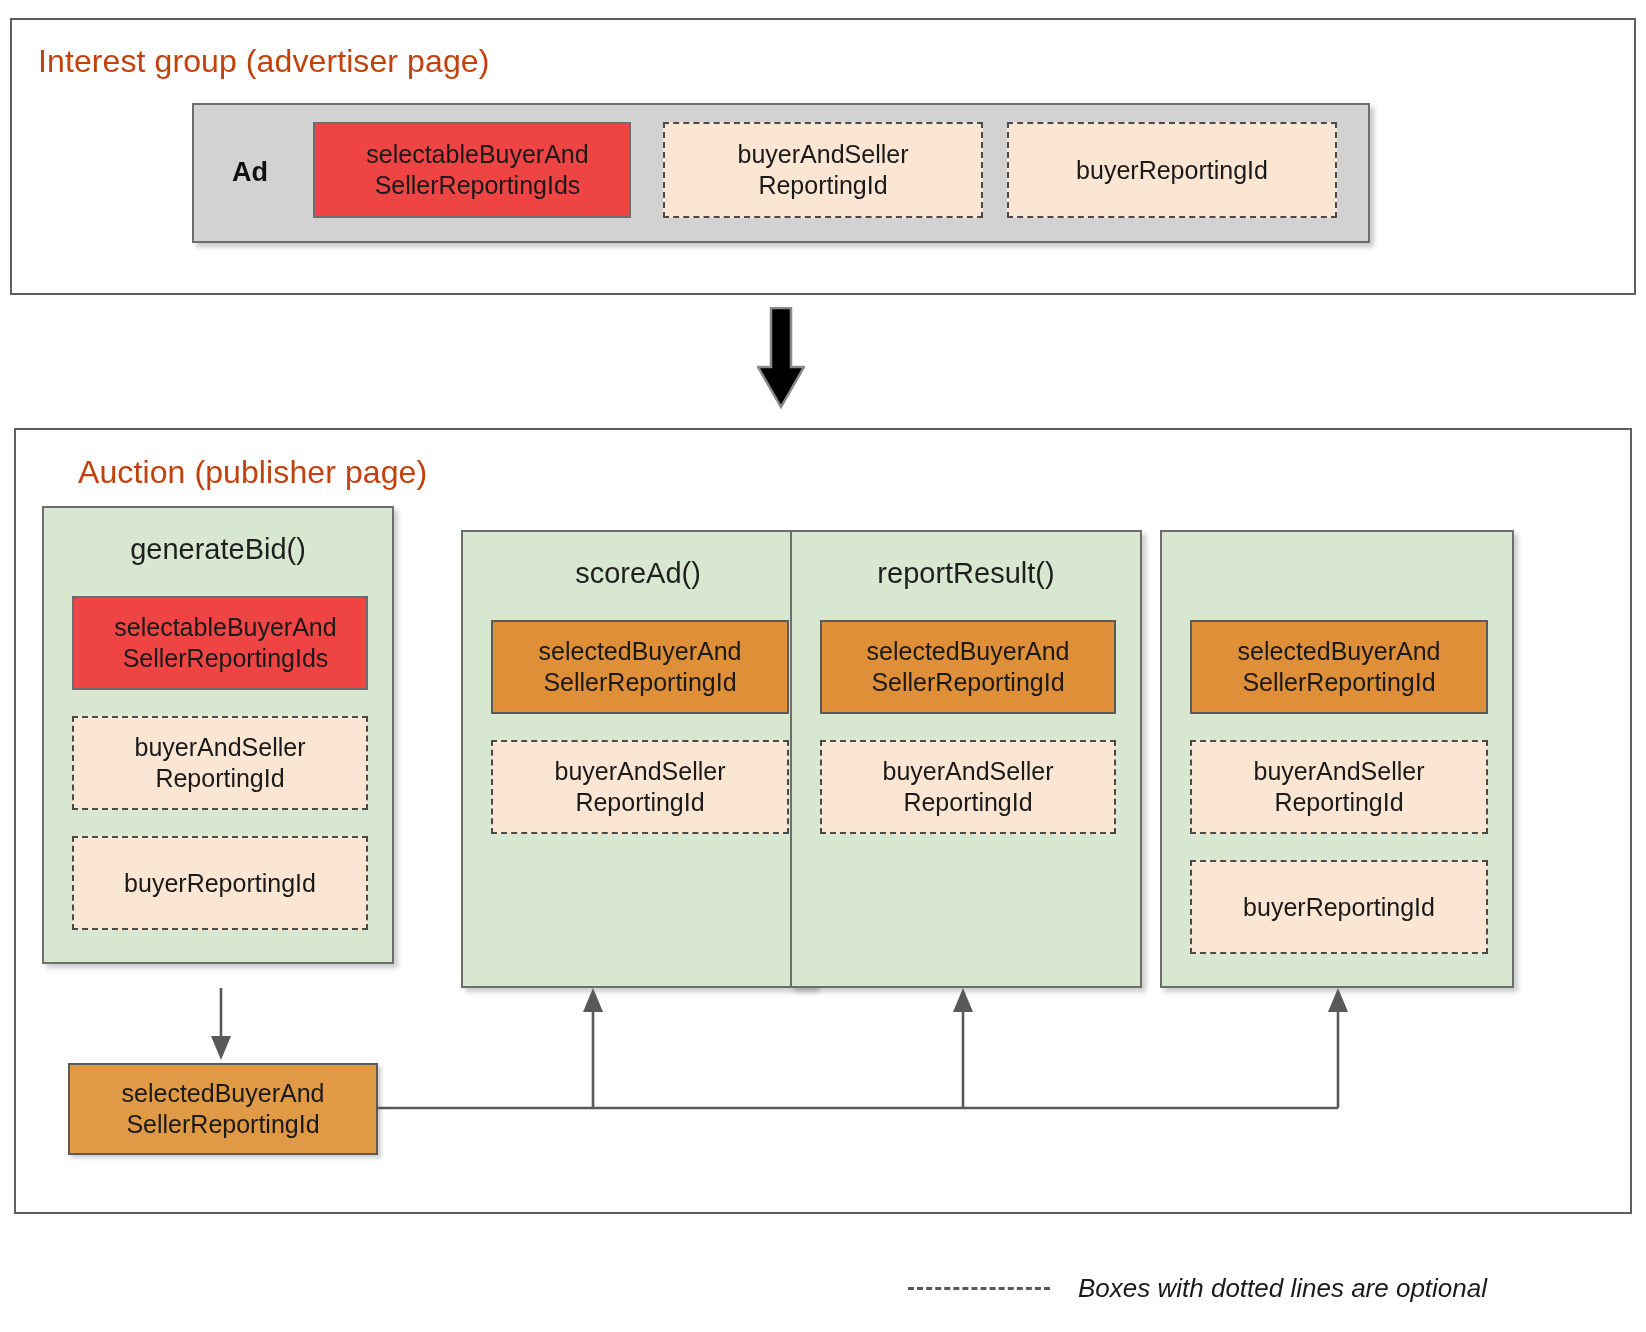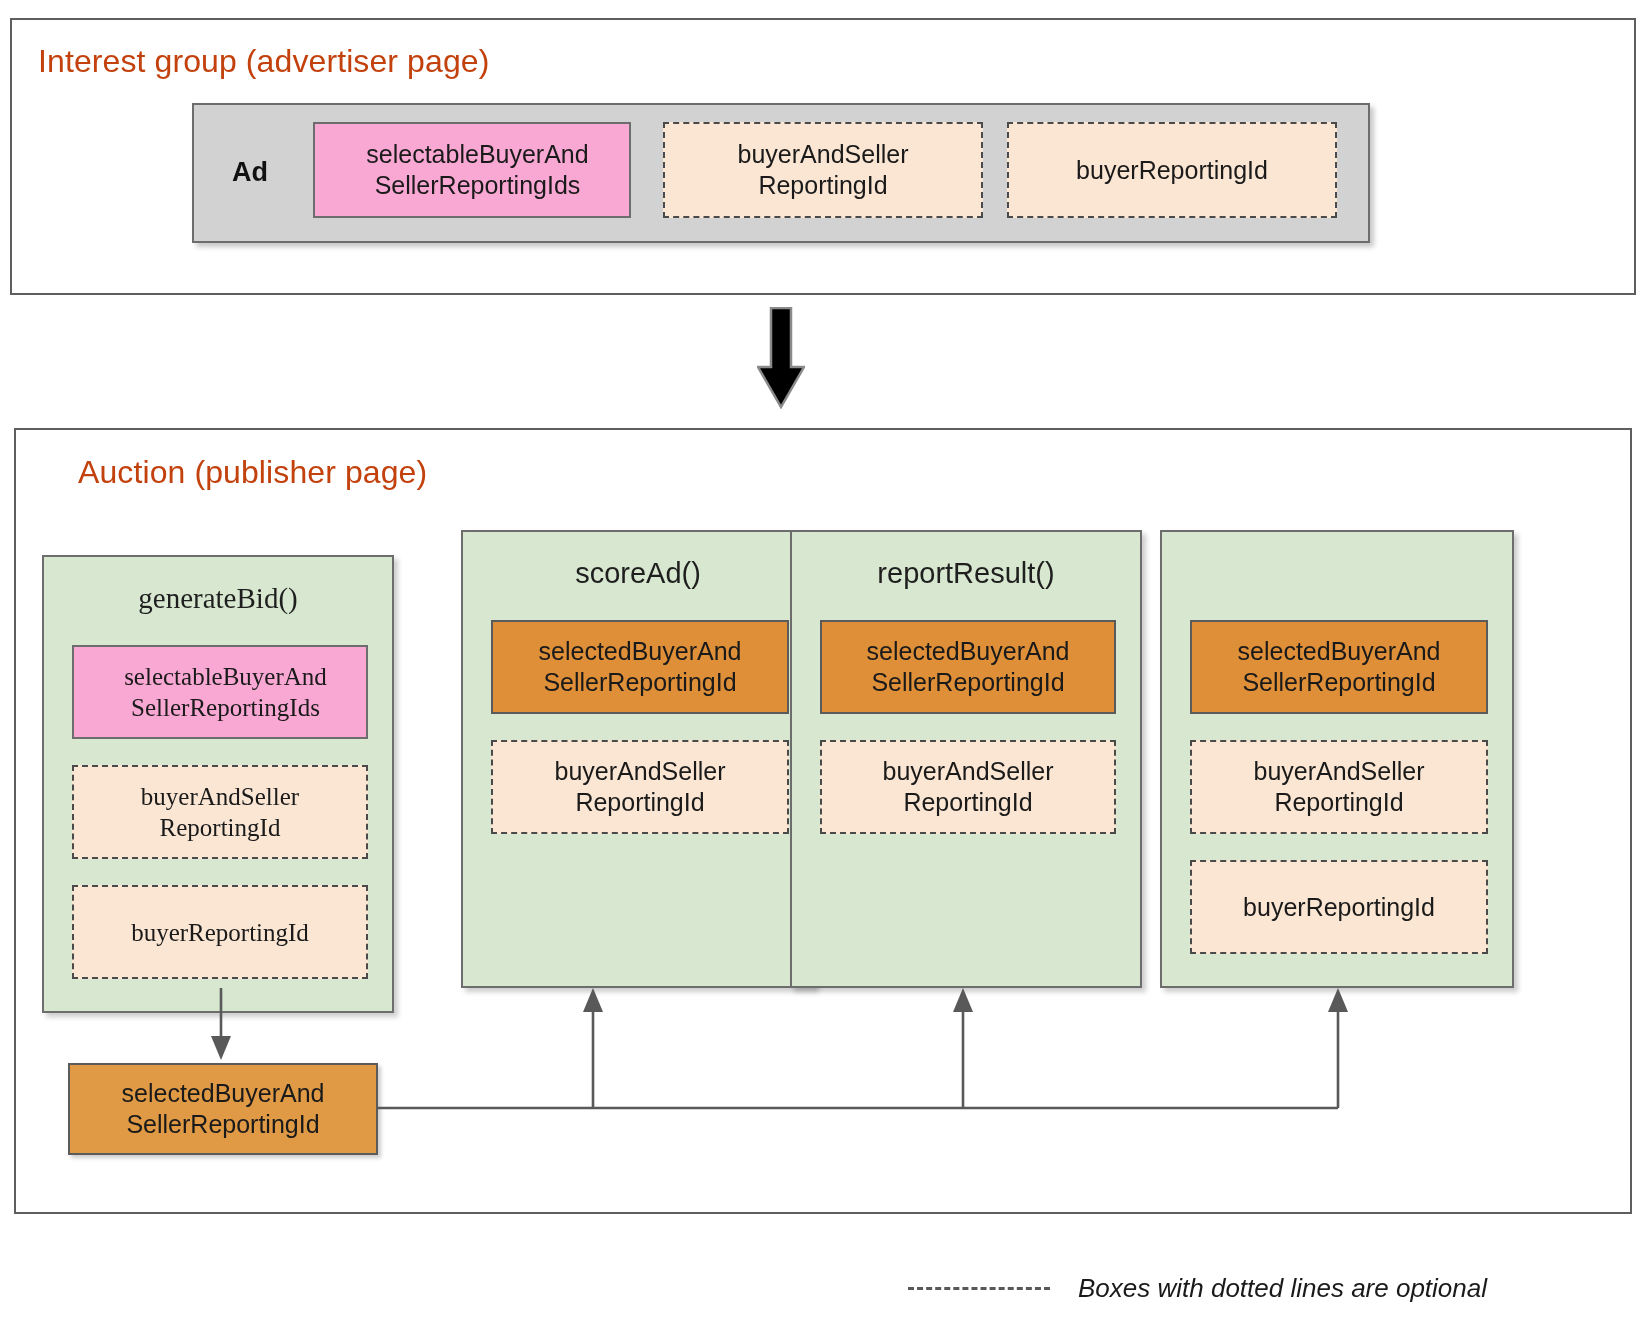--- a/index.html
+++ b/index.html
@@ -79,21 +79,21 @@
     justify-content: center;
     text-align: center;
     font-size: 25px;
     line-height: 31px;
     color: #1a1a1a;
     padding: 2px 6px;
   }
   .vbox .txt { white-space: pre-line; display: block; }
 
   .solid-light {            
-    background: #f9a8d4;
+    background: #ef4444;
     border: 2px solid #6d6d6d;
     padding-left: 17px;
   }
   .solid-dark {             
     background: #df8f38;
     border: 2px solid #5b5b5b;
   }
   .solid-mid {              
     background: #e09a45;
     border: 2px solid #5b5b5b;
@@ -128,21 +128,21 @@
   .fcol-title {
     position: absolute;
     left: 0;
     right: 0;
     top: 24px;
     text-align: center;
     font-size: 29px;
     line-height: 34px;
     color: #1f1f1f;
   }
-  #col-generatebid  { left: 42px;   top: 555px; width: 352px; height: 458px; font-family: Liberation Serif, serif; }
+  #col-generatebid  { left: 42px;   top: 506px; width: 352px; height: 458px; }
   #col-scoread      { left: 416px;  top: 530px; width: 354px; height: 458px; margin-left: 45px; }
   #col-reportresult { left: 790px;  top: 530px; width: 352px; height: 458px; }
   #col-reportwin    { left: 1160px; top: 530px; width: 354px; height: 458px; }
 
   
   .fcol .vbox { left: 28px; }
   .b-first  { top: 88px;  height: 94px; }
   .b-second { top: 208px; height: 94px; }
   .b-third  { top: 328px; height: 94px; }
   #col-generatebid  .vbox { width: 296px; }

